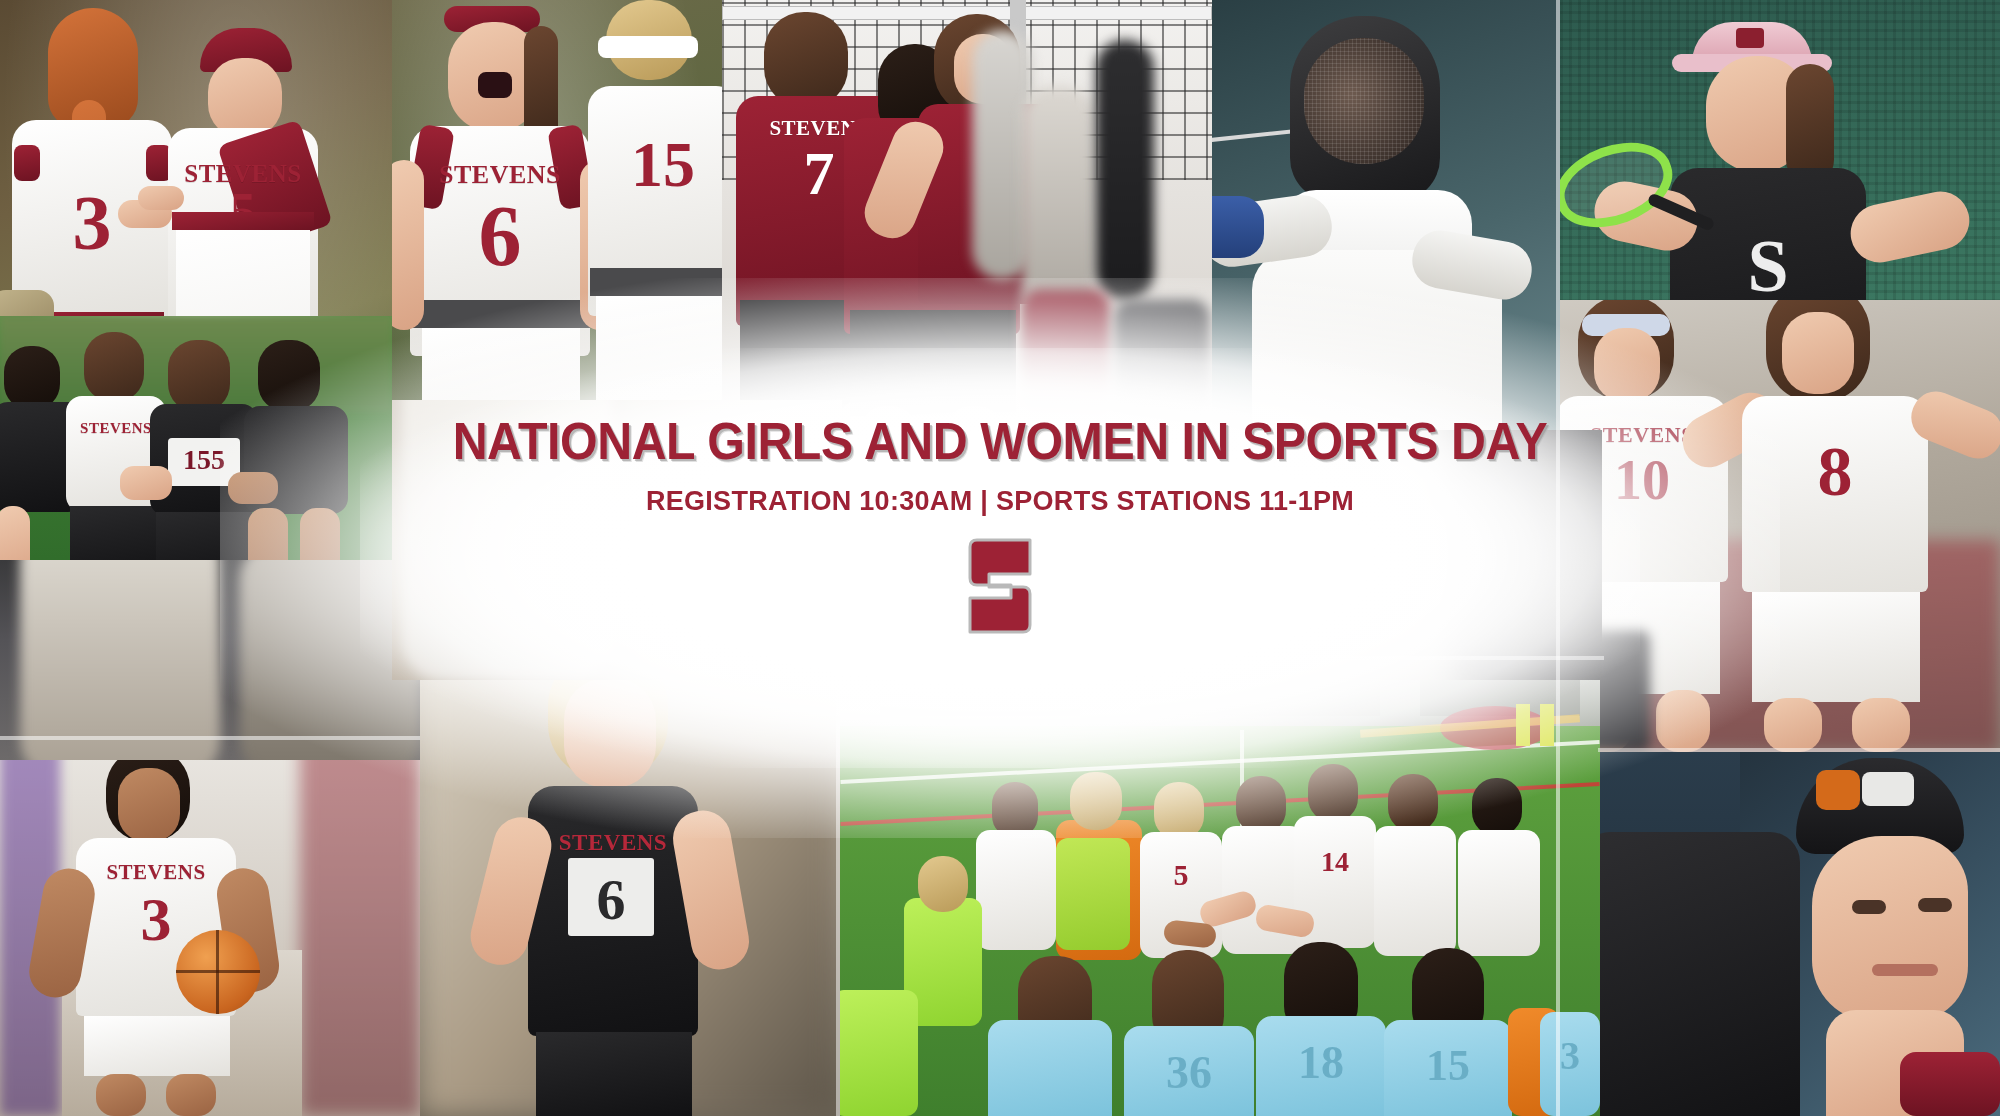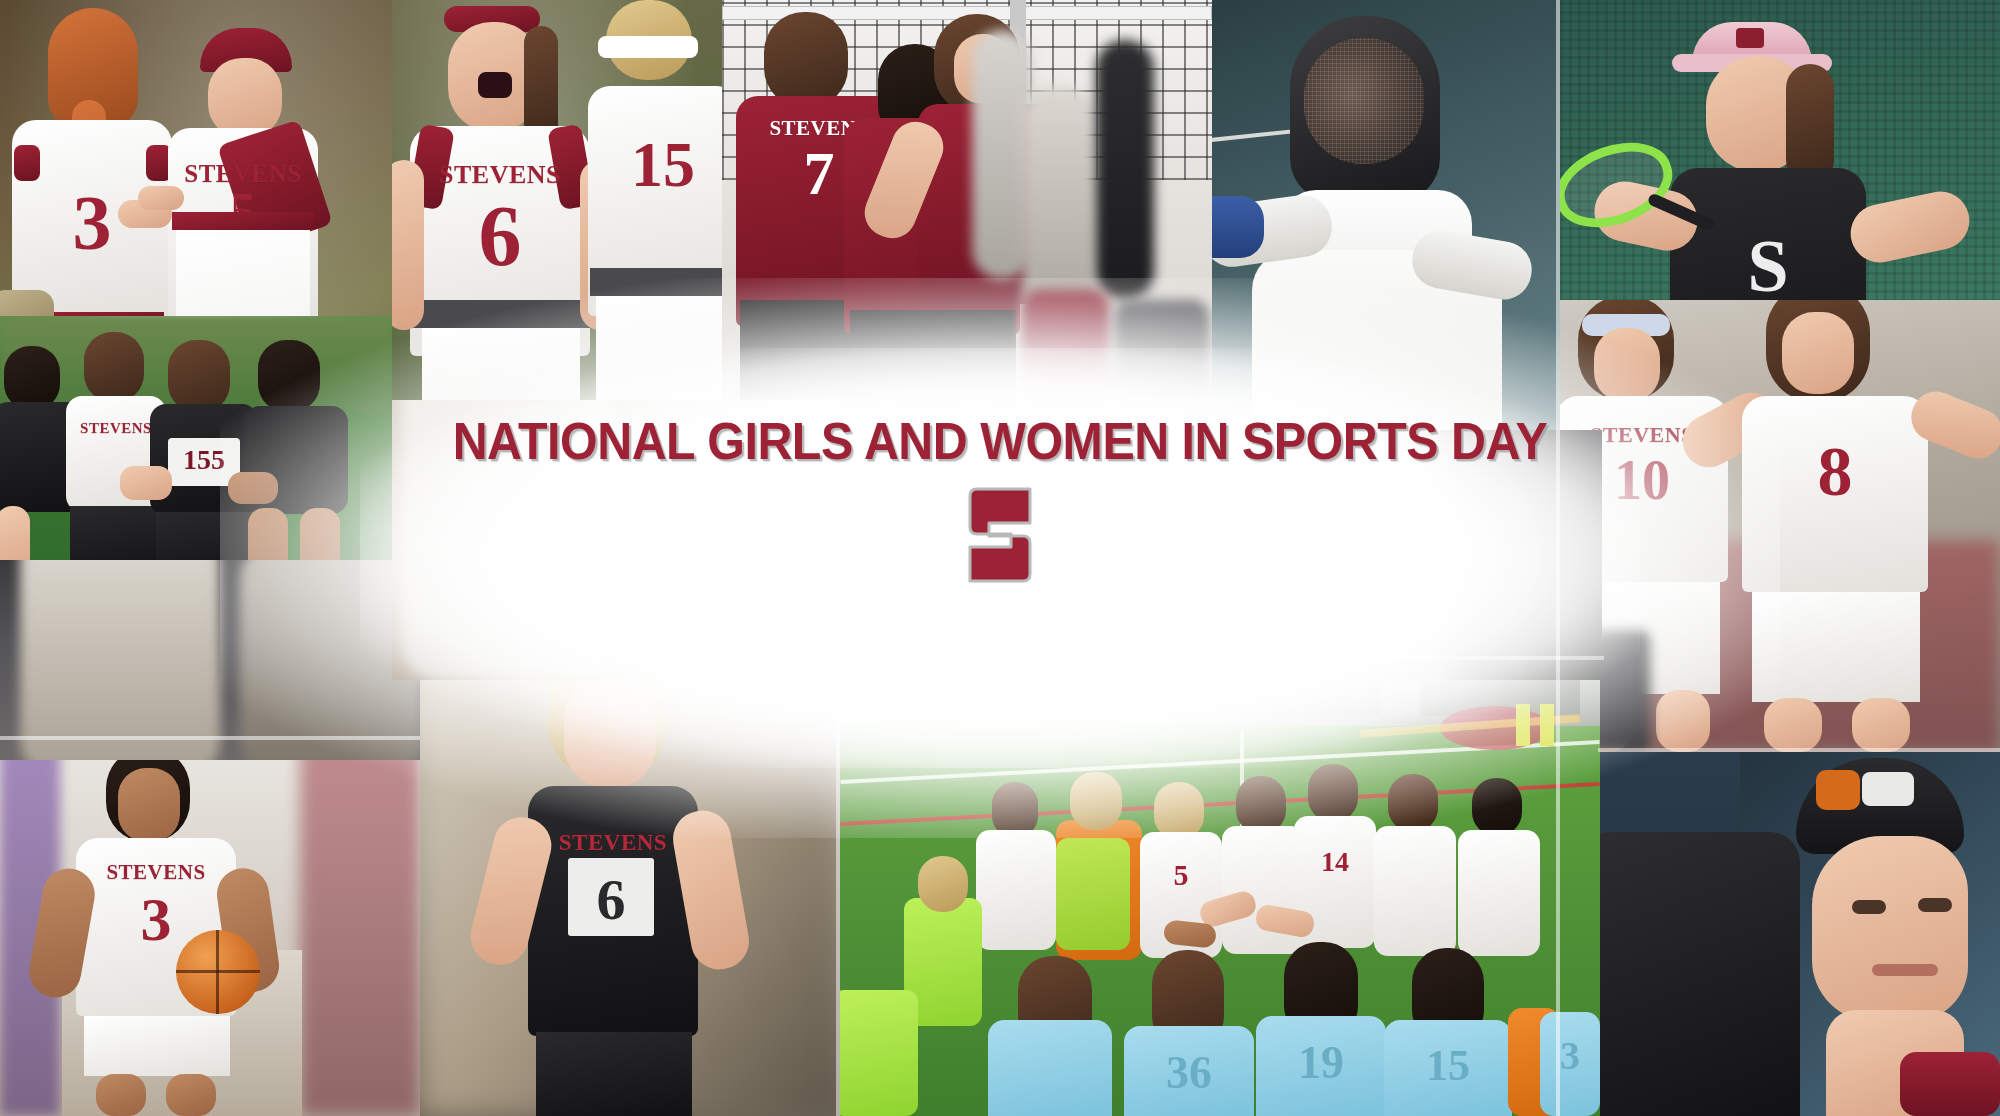--- a/index.html
+++ b/index.html
@@ -467,21 +467,21 @@
       <div class="fig hair-blond" style="left:78px;top:196px;width:50px;height:56px;border-radius:24px;"></div>
       <div class="fig jersey-green" style="left:-8px;top:330px;width:86px;height:126px;border-radius:12px;"></div>
 
       <div class="fig hair-brown" style="left:178px;top:296px;width:74px;height:96px;border-radius:34px;"></div>
       <div class="fig jersey-lblue" style="left:148px;top:360px;width:124px;height:96px;border-radius:16px 16px 0 0;"></div>
       <div class="fig hair-brown" style="left:312px;top:290px;width:72px;height:100px;border-radius:34px;"></div>
       <div class="fig jersey-lblue" style="left:284px;top:366px;width:130px;height:90px;border-radius:16px 16px 0 0;"></div>
       <div class="jersey-num" style="left:284px;top:386px;width:130px;font-size:46px;color:#6aaec6;">36</div>
       <div class="fig hair-dark" style="left:444px;top:282px;width:74px;height:98px;border-radius:34px;"></div>
       <div class="fig jersey-lblue" style="left:416px;top:356px;width:130px;height:100px;border-radius:16px 16px 0 0;"></div>
-      <div class="jersey-num" style="left:416px;top:376px;width:130px;font-size:46px;color:#6aaec6;">19</div>
+      <div class="jersey-num" style="left:416px;top:376px;width:130px;font-size:46px;color:#6aaec6;">18</div>
       <div class="fig hair-dark" style="left:572px;top:288px;width:72px;height:96px;border-radius:34px;"></div>
       <div class="fig jersey-lblue" style="left:544px;top:360px;width:128px;height:96px;border-radius:16px 16px 0 0;"></div>
       <div class="jersey-num" style="left:544px;top:380px;width:128px;font-size:44px;color:#6aaec6;">15</div>
       <div class="fig jersey-orange" style="left:668px;top:348px;width:52px;height:108px;border-radius:14px;"></div>
       <div class="fig jersey-lblue" style="left:700px;top:352px;width:60px;height:104px;border-radius:14px;"></div>
       <div class="jersey-num" style="left:700px;top:372px;width:60px;font-size:40px;color:#6aaec6;">3</div>
 
       <div class="fig skin" style="left:360px;top:236px;width:56px;height:26px;border-radius:12px;transform:rotate(-16deg);"></div>
       <div class="fig skin" style="left:416px;top:248px;width:58px;height:26px;border-radius:12px;transform:rotate(10deg);"></div>
       <div class="fig skin2" style="left:324px;top:262px;width:52px;height:24px;border-radius:12px;transform:rotate(6deg);"></div>
@@ -532,20 +532,21 @@
 
   <div class="white-veil"></div>
   <div class="white-veil b"></div>
 
   <div class="content">
 
     <div class="headline">NATIONAL GIRLS AND WOMEN IN SPORTS DAY</div>
 
 
     <div class="details">
+      <div class="detail-line">REGISTRATION 10:30AM | SPORTS STATIONS 11-1PM</div>
     </div>
 
     <div class="logo-wrap">
       <svg class="logo-s" viewBox="0 0 66 96" aria-hidden="true">
         <path d="M44 2 H10 Q3 2 3 9 V40 Q3 47 10 47 H44 V60 H3 V94 H56 Q63 94 63 87 V56 Q63 49 56 49 H22 V36 H63 V2 Z" fill="#9d2235" stroke="#b9b9b9" stroke-width="3" stroke-linejoin="round"></path>
       </svg>
     </div>
 
   </div>
 

